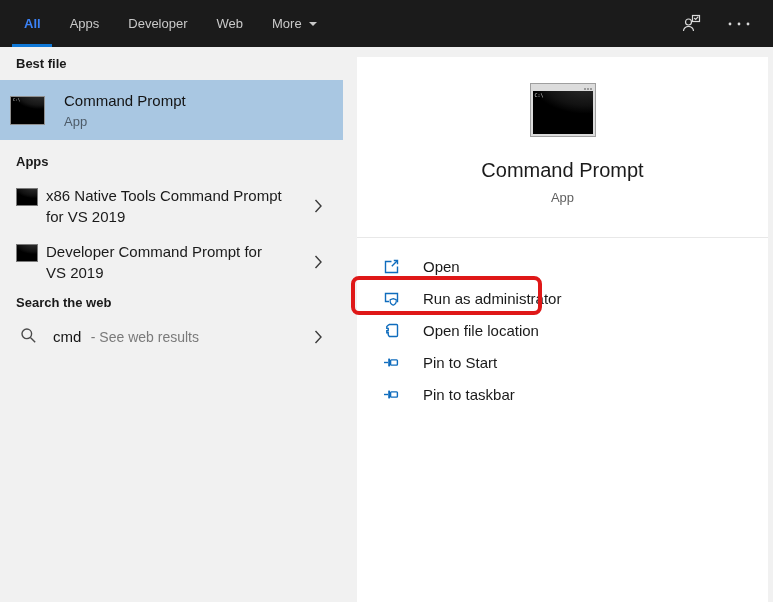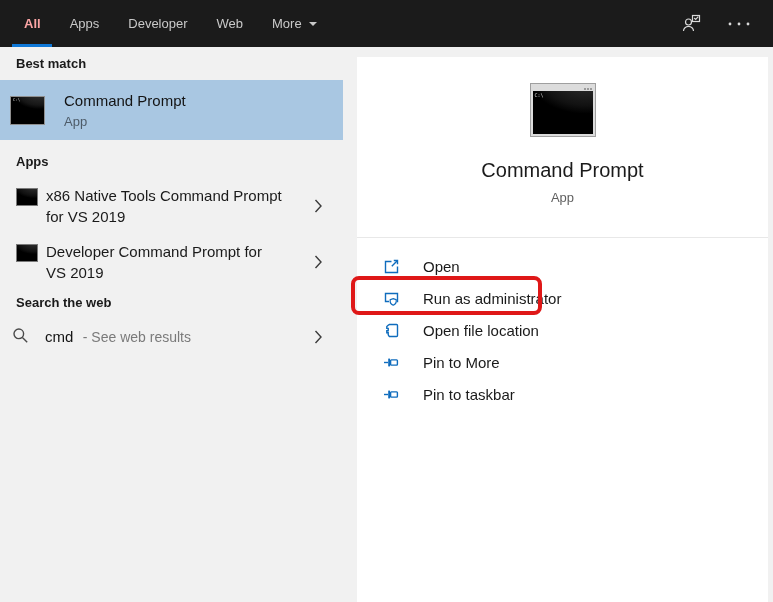--- a/index.html
+++ b/index.html
@@ -3,21 +3,21 @@
 <meta charset="utf-8">
 <style>
   * { margin:0; padding:0; box-sizing:border-box; }
   body { background:#cfcfcf; font-family:"Liberation Sans", sans-serif; }
   .screen { position:relative; width:773px; height:602px; background:#f1f1f1; overflow:hidden; }
 
   
   .topbar { height:47px; background:#1b1b1b; display:flex; align-items:center; padding:0 22px 0 24px; }
   .tabs { display:flex; gap:29px; align-items:stretch; height:100%; }
   .tab { color:#c9c9c9; font-size:13px; display:flex; align-items:center; position:relative; cursor:pointer; }
-  .tab.active { color:#fca5a5; font-weight:700; }
+  .tab.active { color:#3b82f6; font-weight:700; }
   .tab.active::after { content:""; position:absolute; left:50%; transform:translateX(-50%); bottom:0; width:40px; height:3px; background:#0f78d7; }
   .caret { width:0; height:0; border:4px solid transparent; border-top-color:#c8c8c8; margin-left:7px; margin-top:4px; }
   .topbar-right { margin-left:auto; display:flex; align-items:center; gap:24px; }
   .tb-icon { display:flex; align-items:center; cursor:pointer; }
 
   
   .content { position:absolute; top:47px; left:0; right:0; bottom:0; background:#f1f1f1; }
   .left-panel { position:absolute; left:0; top:0; width:343px; padding-top:10px; }
   .section-header { font-size:13px; font-weight:700; color:#1a1a1a; padding-left:16px; height:14px; line-height:14px; margin-bottom:9px; }
 
@@ -32,21 +32,21 @@
   
   .apps-header { margin-top:15px; }
   .app-row { display:flex; padding:7px 0 7px 14px; position:relative; cursor:pointer; }
   .app-icon { width:22px; height:18px; flex:0 0 22px; background:#000; border:1px solid #7a7a7a; margin:3px 8px 0 2px;
               background-image:radial-gradient(140% 110% at 85% -25%, #383838 0%, #101010 60%, #000 75%); }
   .app-title { font-size:15px; line-height:21px; color:#1a1a1a; width:240px; }
   .chevron { position:absolute; right:20px; top:50%; transform:translateY(-50%); display:flex; }
 
   
   .web-header { margin-top:6px; }
-  .web-row { display:flex; align-items:center; height:34px; padding-left:12px; position:relative; cursor:pointer; margin-top:10px; }
+  .web-row { display:flex; align-items:center; height:34px; padding-left:20px; position:relative; cursor:pointer; margin-top:10px; }
   .web-text { margin-left:16px; }
   .web-query { font-size:15px; color:#141414; }
   .web-suffix { font-size:14px; color:#7a7a7a; margin-left:5px; }
 
   
   .right-card { position:absolute; left:357px; top:10px; right:5px; bottom:0; background:#ffffff; }
   .card-icon-wrap { display:flex; justify-content:center; margin-top:26px; }
   .big-cmd { width:66px; height:54px; background:#dcdcdc; border:1px solid #9f9f9f; padding:2px; }
   .big-cmd .bar { height:5px; display:flex; justify-content:flex-end; align-items:center; gap:1px; padding-right:1px; }
   .big-cmd .bar i { width:2px; height:2px; background:#9a9a9a; display:block; }
@@ -104,21 +104,21 @@
             <circle cx="21" cy="3" r="1.4"></circle>
         </svg>
       </div>
     </div>
   </header>
 
   <div class="content">
 
     <aside class="left-panel">
 
-      <div class="section-header">Best match</div>
+      <div class="section-header">Best file</div>
 
       <div class="best-row">
         <div class="mini-cmd"></div>
         <div>
           <div class="best-title">Command Prompt</div>
           <div class="best-sub">App</div>
         </div>
       </div>
 
       <div class="section-header apps-header">Apps</div>
@@ -220,21 +220,21 @@
         </div>
 
         <div class="action-row">
           <span class="aicon">
             <svg width="17" height="17" viewBox="0 0 17 17">
               <line x1="1" y1="8.5" x2="5" y2="8.5" stroke="#0f6cbd" stroke-width="1.4"></line>
               <rect x="5.2" y="4.6" width="1.8" height="7.8" fill="#0f6cbd"></rect>
               <rect x="7.6" y="5.9" width="6.8" height="5.2" rx="0.8" fill="none" stroke="#0f6cbd" stroke-width="1.4"></rect>
             </svg>
           </span>
-          <span>Pin to More</span>
+          <span>Pin to Start</span>
         </div>
 
         <div class="action-row">
           <span class="aicon">
             <svg width="17" height="17" viewBox="0 0 17 17">
               <line x1="1" y1="8.5" x2="5" y2="8.5" stroke="#0f6cbd" stroke-width="1.4"></line>
               <rect x="5.2" y="4.6" width="1.8" height="7.8" fill="#0f6cbd"></rect>
               <rect x="7.6" y="5.9" width="6.8" height="5.2" rx="0.8" fill="none" stroke="#0f6cbd" stroke-width="1.4"></rect>
             </svg>
           </span>

